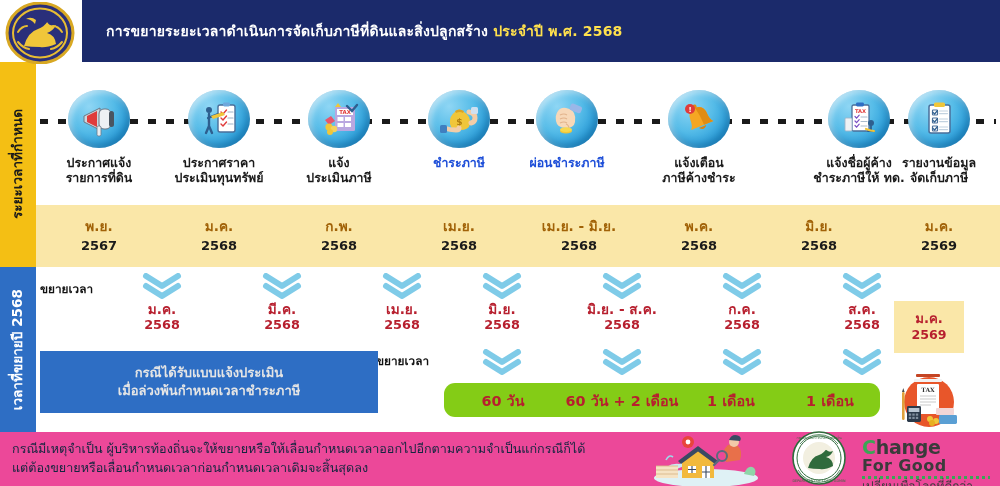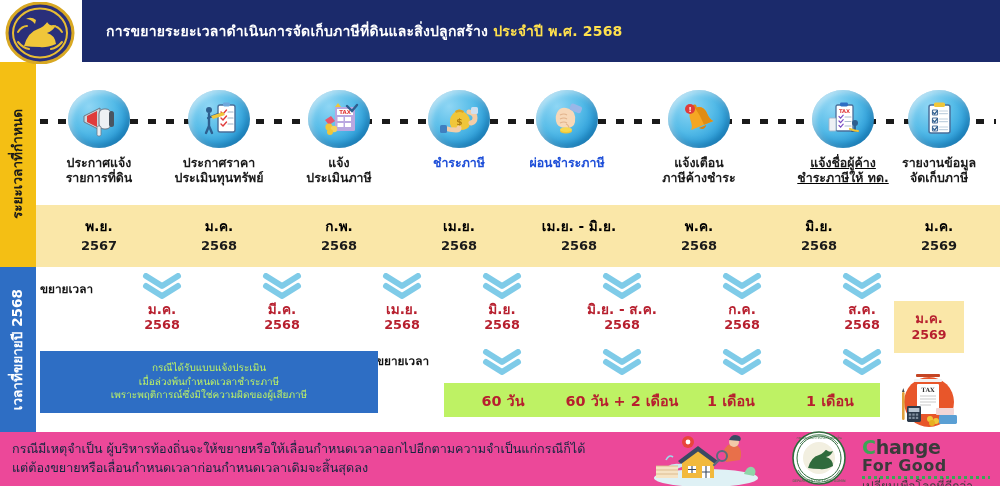--- a/index.html
+++ b/index.html
@@ -99,21 +99,21 @@
     background: #fae7a8;
   }
   .band-cell {
     position: absolute;
     top: 0; width: 118px; height: 62px;
     display: flex; flex-direction: column;
     align-items: center; justify-content: center;
     gap: 5px;
   }
   .band-cell .m {
-    font-size: 13.6px; font-weight: bold; color: #000000; line-height: 1;
+    font-size: 13.6px; font-weight: bold; color: #a16207; line-height: 1;
   }
   .band-cell .y {
     font-size: 13px; font-weight: bold; color: #1a1a1a; line-height: 1;
   }
 
   
   .ext-area {
     position: absolute;
     left: 36px; top: 267px; width: 964px; height: 165px;
     background: #ffffff;
@@ -145,29 +145,30 @@
   .note-box {
     position: absolute;
     left: 4px; top: 84px; width: 338px; height: 62px;
     background: #2e6ec4;
     display: flex; flex-direction: column;
     align-items: center; justify-content: center;
     gap: 1px;
     padding: 3px 4px;
   }
   .note-box div {
-    font-size: 10px; font-weight: normal; color: #bef264; line-height: 1.26;
+    font-size: 13px; font-weight: bold; color: #e5e5e5; line-height: 1.26;
     white-space: nowrap;
   }
 
   
   .dur-band {
     position: absolute;
     left: 408px; top: 116px; width: 436px; height: 34px;
-    background: #bef264;
+    background: #84cc16;
+    border-radius: 11px;
   }
   .dur-cell {
     position: absolute; top: 0; height: 34px;
     display: flex; align-items: center; justify-content: center;
     font-size: 14.4px; font-weight: bold; color: #b71f2e;
     white-space: nowrap;
   }
 
   
   .final-box {
@@ -352,21 +353,21 @@
             <path d="M18 29 q4 5 8 0z" fill="#d98310"></path>
           </g>
           <circle cx="12" cy="11" r="5" fill="#e03b3b"></circle>
           <text x="12" y="14.2" font-size="7" font-weight="bold" fill="#ffffff" text-anchor="middle" font-family="DejaVu Sans, sans-serif">!</text>
         </svg>
       </div>
       <div class="col-label">แจ้งเตือน
 ภาษีค้างชำระ</div>
     </div>
 
-    <div class="col" style="left:748px;text-decoration:underline;">
+    <div class="col" style="left:764px;">
       <div class="bubble">
         <svg viewBox="0 0 42 42" width="42" height="42">
           <rect x="14" y="7" width="17" height="26" rx="1.5" fill="#ffffff" stroke="#4a6f9a" stroke-width="1.3"></rect>
           <rect x="18" y="4.5" width="8" height="4" rx="1.4" fill="#2e6ec4"></rect>
           <text x="22.5" y="14.5" font-size="5.2" font-weight="bold" fill="#e03b3b" text-anchor="middle" font-family="DejaVu Sans, sans-serif">TAX</text>
           <path d="M17 18.5 l1.6 1.6 2.6-3 M17 23 l1.6 1.6 2.6-3 M17 27.5 l1.6 1.6 2.6-3" stroke="#7a4fc4" stroke-width="1.2" fill="none" stroke-linecap="round"></path>
           <path d="M23 19 h6 M23 23.5 h6 M23 28 h6" stroke="#a9bccd" stroke-width="1.1" stroke-linecap="round"></path>
           <rect x="7" y="20" width="7" height="13" rx="1" fill="#eef1f4" stroke="#9fb4c8" stroke-width="0.9"></rect>
           <circle cx="33" cy="25" r="3" fill="#2e5f8f"></circle>
           <path d="M33 28 l0 5 M30 33 l6 0" stroke="#2e5f8f" stroke-width="1.8" stroke-linecap="round"></path>
@@ -527,21 +528,20 @@
     <div class="chev" style="left:806px; top:82px;">
       <svg viewBox="0 0 40 26" width="40" height="26">
           <path d="M4 3 L20 13 L36 3" stroke="#7fcbe8" stroke-width="6" fill="none" stroke-linecap="round" stroke-linejoin="round"></path>
           <path d="M4 13 L20 23 L36 13" stroke="#7fcbe8" stroke-width="6" fill="none" stroke-linecap="round" stroke-linejoin="round"></path>
         </svg>
     </div>
 
     <div class="note-box">
       <div>กรณีได้รับแบบแจ้งประเมิน</div>
       <div>เมื่อล่วงพ้นกำหนดเวลาชำระภาษี</div>
-      <div>เพราะพฤติการณ์ซึ่งมิใช่ความผิดของผู้เสียภาษี</div>
     </div>
 
     <div class="dur-band">
       <div class="dur-cell" style="left:0px;   width:118px;">60 วัน</div>
       <div class="dur-cell" style="left:118px; width:120px;">60 วัน + 2 เดือน</div>
       <div class="dur-cell" style="left:238px; width:98px;">1 เดือน</div>
       <div class="dur-cell" style="left:336px; width:100px;">1 เดือน</div>
     </div>
   </div>
 

